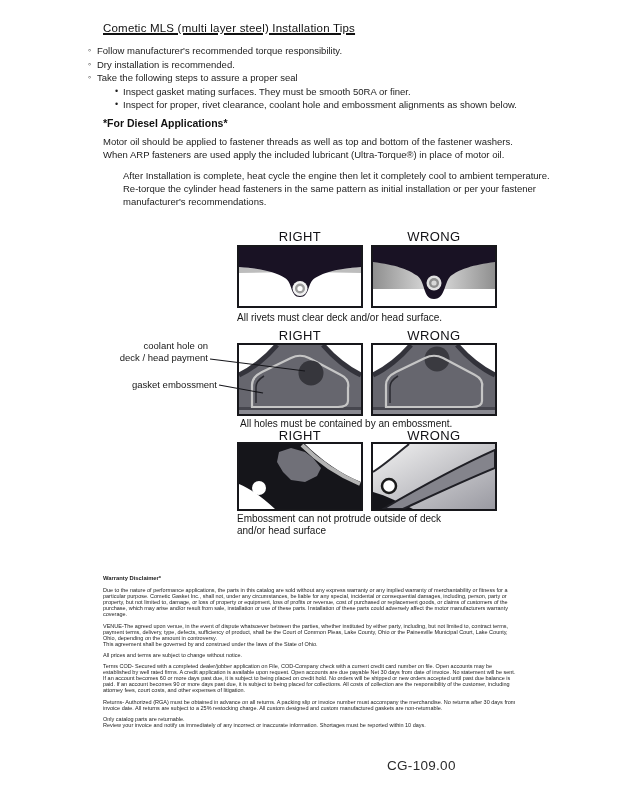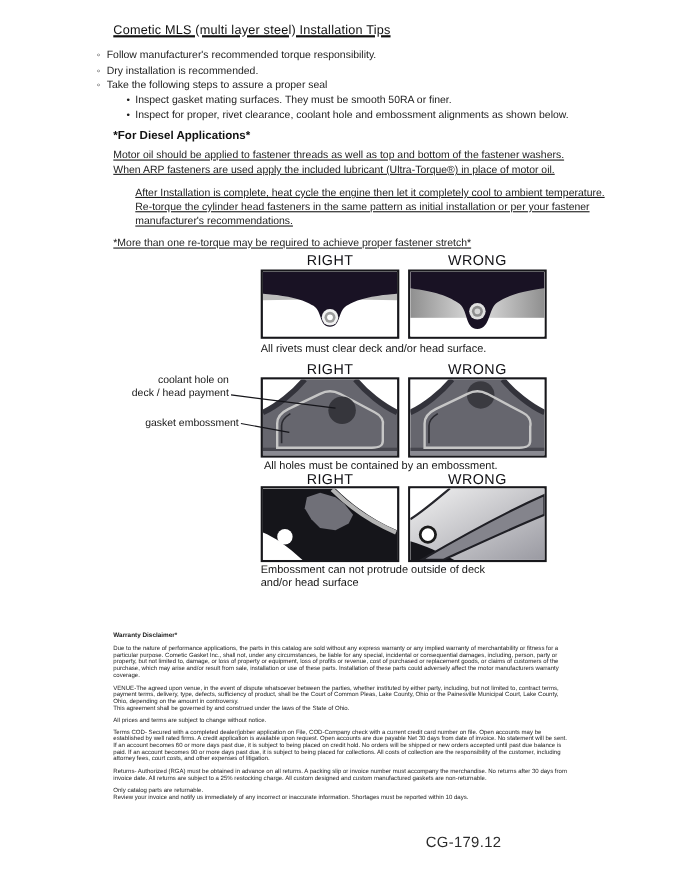--- a/index.html
+++ b/index.html
@@ -12,21 +12,21 @@
     font-size:11.5px; font-weight:normal; text-decoration:underline;
     text-decoration-thickness:1.5px; letter-spacing:0.2px; color:#111;
   }
   .bullets { position:absolute; left:88px; top:44px; font-size:9.5px; line-height:13.5px; color:#1c1c1c; }
   .bullet-row { display:flex; }
   .bullet-row.sub { margin-left:27px; }
   .bullet-glyph { width:9px; flex:0 0 9px; font-size:9px; }
   .sub .bullet-glyph { width:8px; flex:0 0 8px; }
 
   .diesel-heading { position:absolute; left:103px; top:117px; font-size:10.5px; font-weight:bold; color:#111; }
-  .body-par { position:absolute; left:103px; width:437px; font-size:9.5px; line-height:13px; color:#1c1c1c;text-decoration:underline; }
+  .body-par { position:absolute; left:103px; width:437px; font-size:9.5px; line-height:13px; color:#1c1c1c; }
   .dp1 { top:135px; }
   .dp2 { top:169px;margin-left:20px; }
   .dp3 { top:215px; }
 
   .fig-label { position:absolute; width:126px; text-align:center; font-size:13px; letter-spacing:0.4px; color:#101014; }
   .fig { position:absolute; width:126px; box-sizing:border-box; border:2px solid #17171b; background:#fff; }
   .fig svg { display:block; }
   .fig-caption { position:absolute; font-size:10px; color:#161616; line-height:12px; white-space:pre-line; }
 
   .ann { position:absolute; text-align:right; font-size:9.5px; line-height:11.5px; color:#161616; }
@@ -68,21 +68,20 @@
     </div>
     <div class="bullet-row sub">
       <span class="bullet-glyph">•</span>
       <span>Inspect for proper, rivet clearance, coolant hole and embossment alignments as shown below.</span>
     </div>
   </div>
 
   <div class="diesel-heading">*For Diesel Applications*</div>
   <div class="body-par dp1">Motor oil should be applied to fastener threads as well as top and bottom of the fastener washers. When ARP fasteners are used apply the included lubricant (Ultra-Torque®) in place of motor oil.</div>
   <div class="body-par dp2">After Installation is complete, heat cycle the engine then let it completely cool to ambient temperature. Re-torque the cylinder head fasteners in the same pattern as initial installation or per your fastener manufacturer's recommendations.</div>
-  <div class="body-par dp3">*More than one re-torque may be required to achieve proper fastener stretch*</div>
 
   <div class="fig-label" style="left:237px; top:229px;">RIGHT</div>
   <div class="fig-label" style="left:371px; top:229px;">WRONG</div>
 
   <div class="fig" style="left:237px; top:245px; height:63px;">
     <svg width="122" height="59" viewBox="0 0 122 59">
       <rect width="122" height="59" fill="#ffffff"></rect>
       <polygon points="0,20 52,25 0,26" fill="#bdbdbd"></polygon>
       <polygon points="122,20 70,25 122,26" fill="#bdbdbd"></polygon>
       <path d="M0,0 H122 V20 C97,22 86,25 76,31 C68,36 71,50 61,50 C51,50 54,36 46,31 C36,25 25,22 0,20 Z" fill="#191224"></path>
@@ -193,15 +192,15 @@
     <p>Due to the nature of performance applications, the parts in this catalog are sold without any express warranty or any implied warranty of merchantability or fitness for a particular purpose.  Cometic Gasket Inc., shall not, under any circumstances, be liable for any special, incidental or consequential damages, including, person, party or property, but not limited to, damage, or loss of property or equipment, loss of profits or revenue, cost of purchased or replacement goods, or claims of customers of the purchase, which may arise and/or result from sale, installation or use of these parts.  Installation of these parts could adversely affect the motor manufacturers warranty coverage.</p>
     <p>VENUE-The agreed upon venue, in the event of dispute whatsoever between the parties, whether instituted by either party, including, but not limited to, contract terms, payment terms, delivery, type, defects, sufficiency of product, shall be the Court of Common Pleas, Lake County, Ohio or the Painesville Municipal Court, Lake County, Ohio, depending on the amount in controversy.
 This agreement shall be governed by and construed under the laws of the State of Ohio.</p>
     <p>All prices and terms are subject to change without notice.</p>
     <p>Terms COD- Secured with a completed dealer/jobber application on File, COD-Company check with a current credit card number on file.  Open accounts may be established by well rated firms.  A credit application is available upon request.  Open accounts are due payable Net 30 days from date of invoice.  No statement will be sent.  If an account becomes 60 or more days past due, it is subject to being placed on credit hold.  No orders will be shipped or new orders accepted until past due balance is paid.  If an account becomes 90 or more days past due, it is subject to being placed for collections.  All costs of collection are the responsibility of the customer, including attorney fees, court costs, and other expenses of litigation.</p>
     <p>Returns- Authorized (RGA) must be obtained in advance on all returns.  A packing slip or invoice number must accompany the merchandise.  No returns after 30 days from invoice date.  All returns are subject to a 25% restocking charge.  All custom designed and custom manufactured gaskets are non-returnable.</p>
     <p>Only catalog parts are returnable.
 Review your invoice and notify us immediately of any incorrect or inaccurate information.  Shortages must be reported within 10 days.</p>
   </div>
 
-  <div class="pagenum">CG-179.12</div>
+  <div class="pagenum">CG-109.00</div>
 
 </div>
 
 </body></html>

